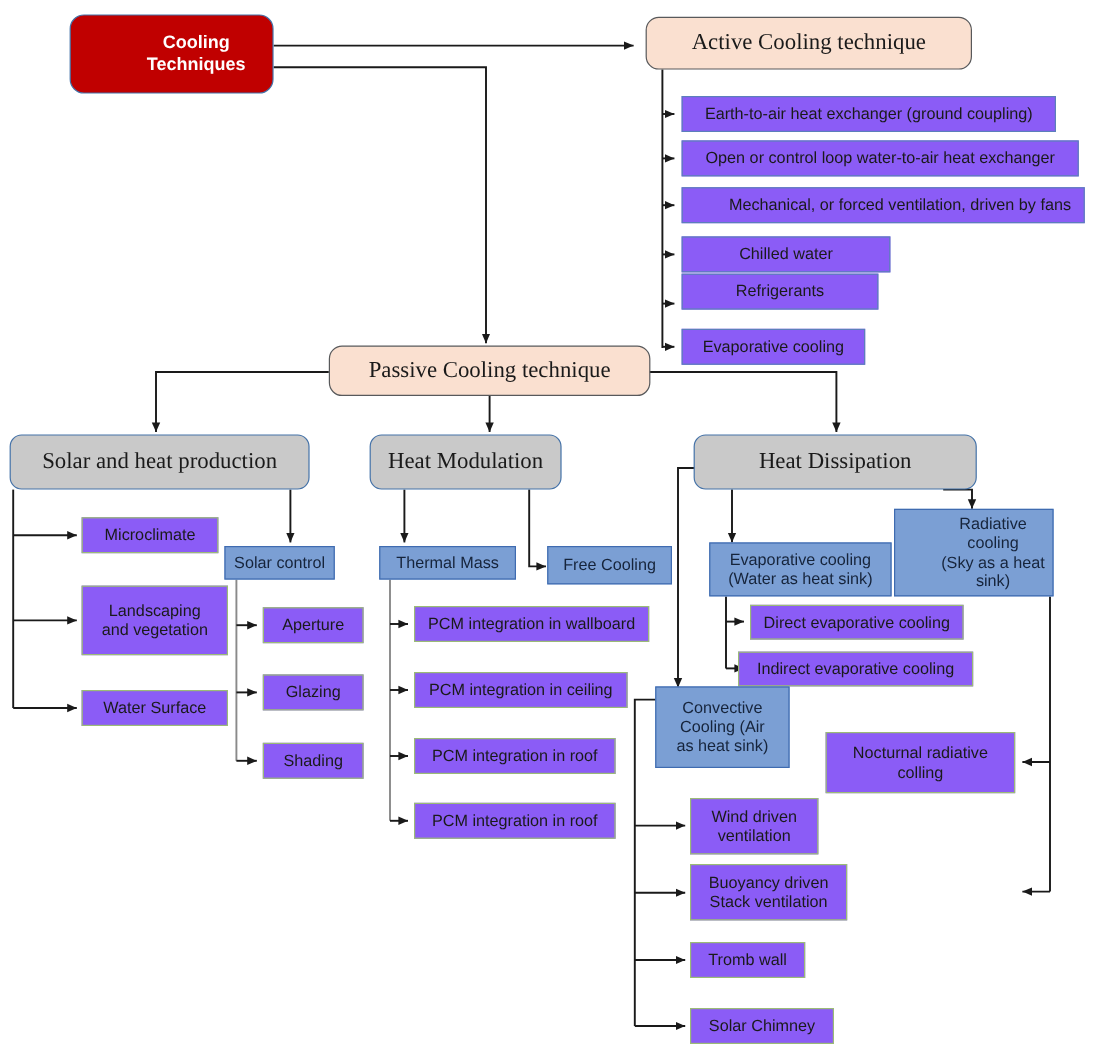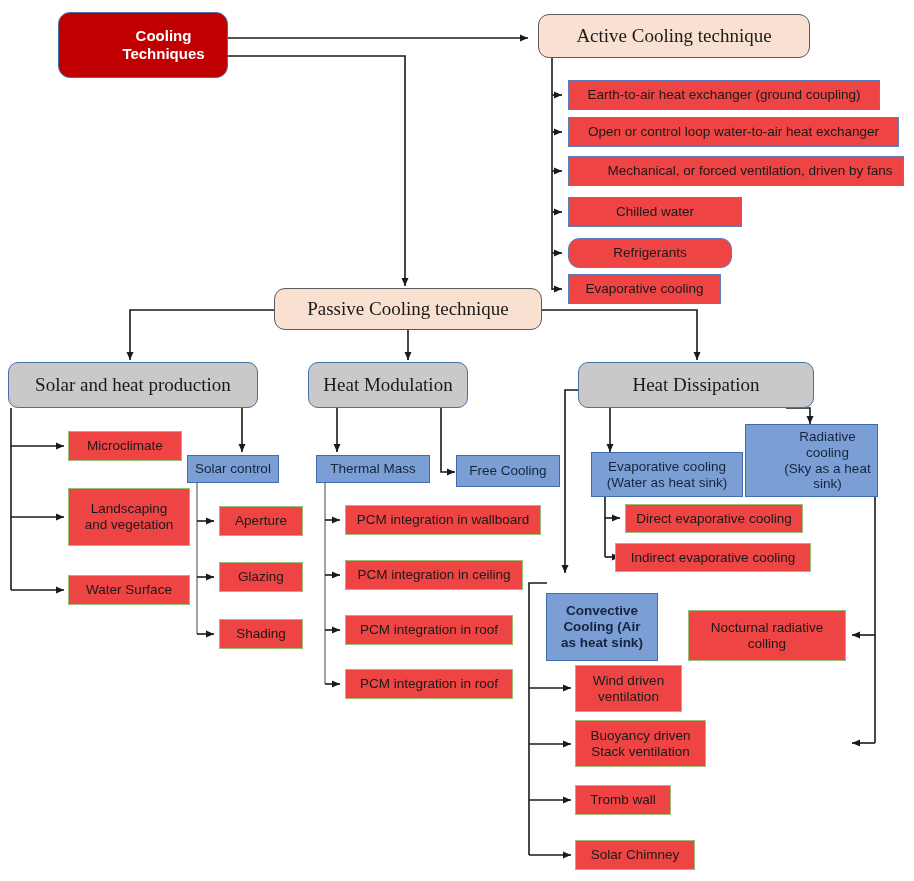--- a/index.html
+++ b/index.html
@@ -10,21 +10,21 @@
   .node{position:absolute;box-sizing:border-box;display:flex;align-items:center;justify-content:center;text-align:center;line-height:1.18;}
   
   .n-root{background:#C00000;border:1.5px solid #4472A8;border-radius:12px;color:#ffffff;
           font-family:"Liberation Sans",sans-serif;font-weight:bold;font-size:15px;}
   .n-cat{background:#FAE0D0;border:1.3px solid #58595B;border-radius:11px;color:#1a1a1a;
           font-family:"Liberation Serif",serif;font-size:19px;}
   .n-grp{background:#C9C9C9;border:1.3px solid #4472A8;border-radius:10px;color:#1a1a1a;
           font-family:"Liberation Serif",serif;font-size:19px;}
   .n-blue{background:#7B9FD4;border:1.3px solid #3F6BB0;color:#16243b;
           font-family:"Liberation Sans",sans-serif;font-size:13.5px;}
-  .n-green{background:#ef4444;border:1.3px solid #5C7FBB;color:#1a1a1a;
+  .n-green{background:#8b5cf6;border:1.3px solid #5C7FBB;color:#1a1a1a;
           font-family:"Liberation Sans",sans-serif;font-size:13.5px;}
   .n-green.noborder{border-color:#9BBB77;}
 </style>
 </head>
 <body>
 
 <div id="canvas">
 
   <svg class="conn" viewBox="0 0 914 881">
     <defs>
@@ -97,21 +97,21 @@
   </div>
 
   <div class="node n-cat" style="left:538px;top:14px;width:272px;height:44px;">Active Cooling technique</div>
 
   <div class="node n-cat" style="left:274px;top:288px;width:268px;height:42px;">Passive Cooling technique</div>
 
   <div class="node n-green" style="left:568px;top:80px;width:312px;height:30px;">Earth-to-air heat exchanger (ground coupling)</div>
   <div class="node n-green" style="left:568px;top:117px;width:331px;height:30px;">Open or control loop water-to-air heat exchanger</div>
   <div class="node n-green" style="left:568px;top:156px;width:336px;height:30px;padding-left:28px;">Mechanical, or forced ventilation, driven by fans</div>
   <div class="node n-green" style="left:568px;top:197px;width:174px;height:30px;">Chilled water</div>
-  <div class="node n-green" style="left:568px;top:238px;width:164px;height:30px;border-radius:11px;">Refrigerants</div>
+  <div class="node n-green" style="left:568px;top:228px;width:164px;height:30px;">Refrigerants</div>
   <div class="node n-green" style="left:568px;top:274px;width:153px;height:30px;">Evaporative cooling</div>
 
   <div class="node n-grp" style="left:8px;top:362px;width:250px;height:46px;">Solar and heat production</div>
   <div class="node n-grp" style="left:308px;top:362px;width:160px;height:46px;">Heat Modulation</div>
   <div class="node n-grp" style="left:578px;top:362px;width:236px;height:46px;">Heat Dissipation</div>
 
   <div class="node n-green noborder" style="left:68px;top:431px;width:114px;height:30px;">Microclimate</div>
   <div class="node n-green noborder" style="left:68px;top:488px;width:122px;height:58px;flex-direction:column;">
     <span>Landscaping</span>
     <span>and vegetation</span>
@@ -140,21 +140,21 @@
   <div class="node n-blue" style="left:745px;top:424px;width:133px;height:73px;flex-direction:column;padding-left:32px;">
     <span>Radiative cooling</span>
     <span>(Sky as a heat</span>
     <span>sink)</span>
   </div>
   <div class="node n-green noborder" style="left:688px;top:610px;width:158px;height:51px;flex-direction:column;">
     <span>Nocturnal radiative</span>
     <span>colling</span>
   </div>
 
-  <div class="node n-blue" style="left:546px;top:593px;width:112px;height:68px;flex-direction:column;font-weight:bold;">
+  <div class="node n-blue" style="left:546px;top:572px;width:112px;height:68px;flex-direction:column;">
     <span>Convective</span>
     <span>Cooling (Air</span>
     <span>as heat sink)</span>
   </div>
 
   <div class="node n-green noborder" style="left:575px;top:665px;width:107px;height:47px;flex-direction:column;">
     <span>Wind driven</span>
     <span>ventilation</span>
   </div>
   <div class="node n-green noborder" style="left:575px;top:720px;width:131px;height:47px;flex-direction:column;">

